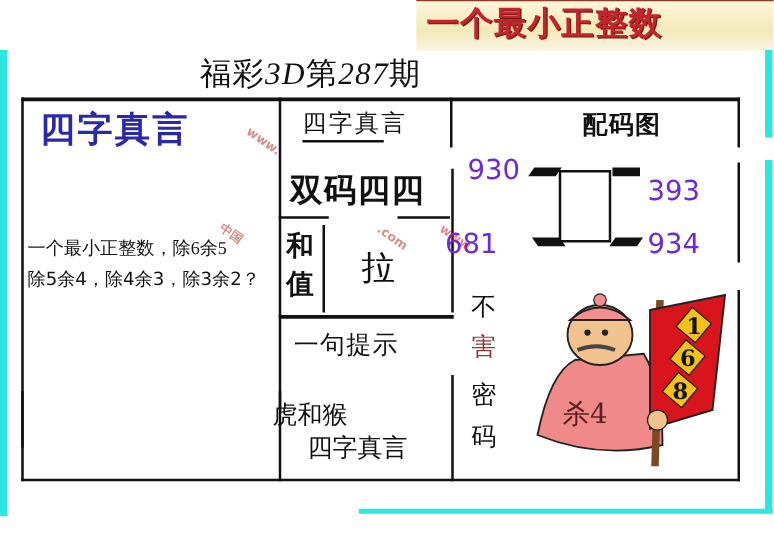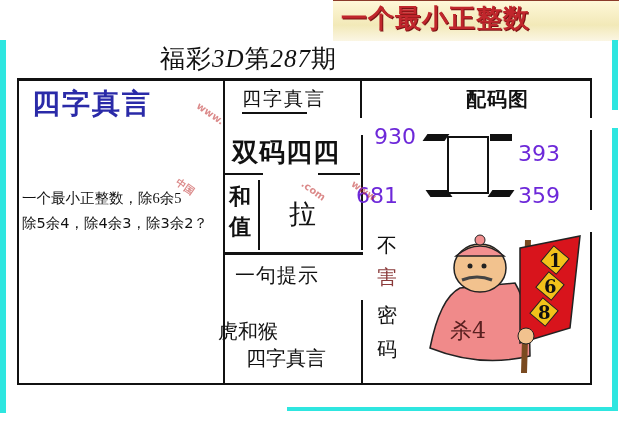--- a/index.html
+++ b/index.html
@@ -77,21 +77,21 @@
   <div class="cell-text" style="position:static;font-size:20px;height:32px;">不</div>
   <div class="cell-text" style="position:static;font-size:20px;height:38px;color:#8a3a3a;">害</div>
   <div class="cell-text" style="position:static;font-size:20px;height:34px;">密</div>
   <div class="cell-text" style="position:static;font-size:20px;height:30px;">码</div>
 </div>
 
 <div class="cell-text" style="left:430px;top:86px;font-size:20px;font-weight:bold;letter-spacing:1px;margin-left:36px;">配码图</div>
 <div class="num" style="left:374px;top:124px;">930</div>
 <div class="num" style="left:518px;top:141px;">393</div>
 <div class="num" style="left:356px;top:183px;">681</div>
-<div class="num" style="left:518px;top:183px;">359</div>
+<div class="num" style="left:518px;top:183px;">934</div>
 <div class="bar" style="left:425px;top:134px;"></div>
 <div class="bar" style="left:490px;top:134px;transform:none;"></div>
 <div class="bar" style="left:428px;top:190px;transform:skewX(35deg);"></div>
 <div class="bar" style="left:490px;top:190px;"></div>
 <div style="position:absolute;left:447px;top:136px;width:38px;height:54px;border:2px solid #111;border-bottom-width:2px;"></div>
 
 <svg style="position:absolute;left:420px;top:228px;" width="180" height="150" viewBox="0 0 180 150">
   <path d="M10 120 Q20 70 40 60 L95 55 Q110 80 110 128 Q60 140 10 120 Z" fill="#f08a8a" stroke="#222" stroke-width="1.5"></path>
   <ellipse cx="60" cy="40" rx="26" ry="24" fill="#f2c28e" stroke="#222" stroke-width="1.5"></ellipse>
   <path d="M36 28 Q60 8 84 28 Z" fill="#f29090" stroke="#222" stroke-width="1.5"></path>

